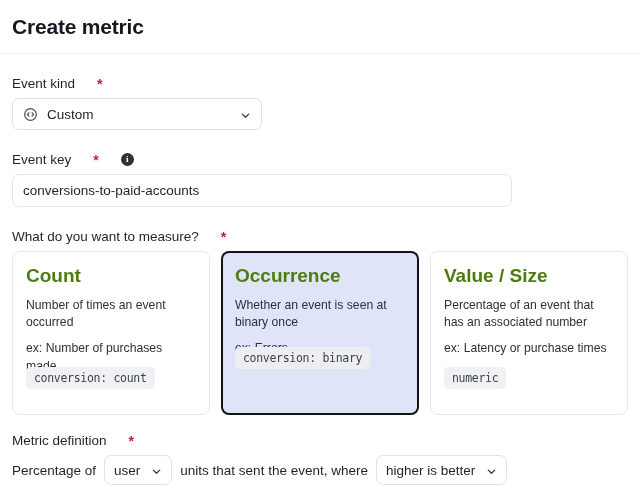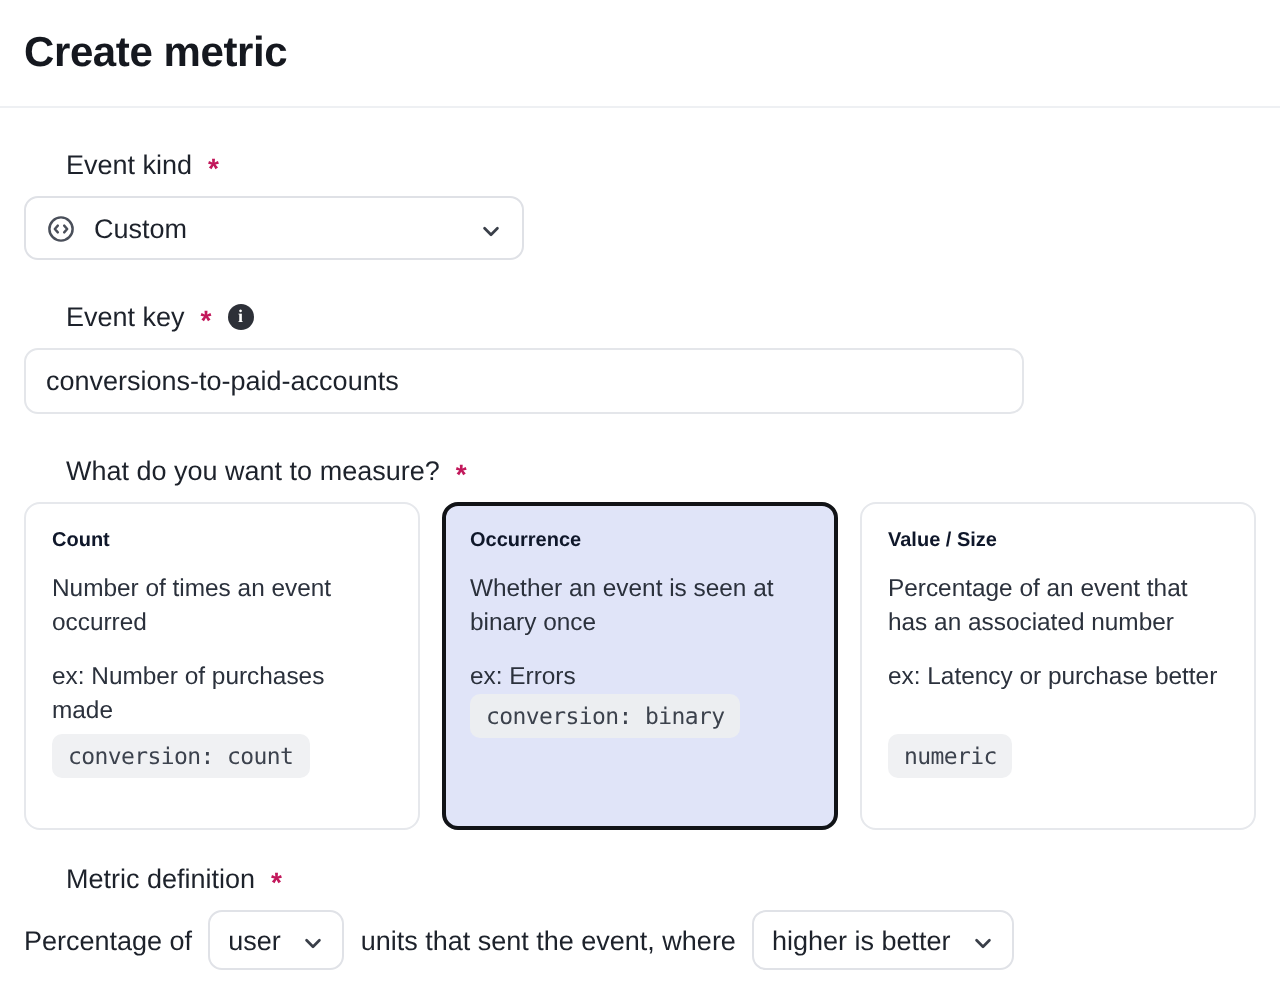--- a/index.html
+++ b/index.html
@@ -38,25 +38,24 @@
 
   
   .body {
     padding: 22px 12px 0 12px;
   }
 
   .field-label {
     font-size: 13.5px;
     color: #1d222b;
     display: flex;
-    align-items: flex-start;
-    gap: 8px;
+    align-items: flex-end;
+    gap: 22px;
     margin-bottom: 8px;
     line-height: 1;
-    margin-left: 21px;
   }
   .req {
     color: #c2185b;
     font-size: 14px;
     font-weight: bold;
     line-height: 1;
     position: relative;
     top: 1px;
   }
 
@@ -136,23 +135,23 @@
     background: #ffffff;
     padding: 13px 13px 0 13px;
     position: relative;
   }
   .card.selected {
     background: #e0e4f8;
     border: 2px solid #111317;
     padding: 12px 12px 0 12px;
   }
   .card-title {
-    font-size: 10px;
+    font-size: 19px;
     font-weight: bold;
-    color: #0f172a;
+    color: #4d7c0f;
     margin-bottom: 9px;
     line-height: 1.2;
   }
   .card-desc {
     font-size: 12.2px;
     color: #2b313c;
     line-height: 1.42;
     margin-bottom: 9px;
   }
   .card-ex {
@@ -264,21 +263,21 @@
       <div class="card selected">
         <div class="card-title">Occurrence</div>
         <div class="card-desc">Whether an event is seen at binary once</div>
         <div class="card-ex">ex: Errors</div>
         <div class="chip">conversion: binary</div>
       </div>
 
       <div class="card">
         <div class="card-title">Value / Size</div>
         <div class="card-desc">Percentage of an event that has an associated number</div>
-        <div class="card-ex">ex: Latency or purchase better</div>
+        <div class="card-ex">ex: Latency or purchase times</div>
         <div class="chip">numeric</div>
       </div>
 
     </div>
 
     <div class="gap-18"></div>
 
     <div class="field-label">
       <span>Metric definition</span>
       <span class="req">*</span>

